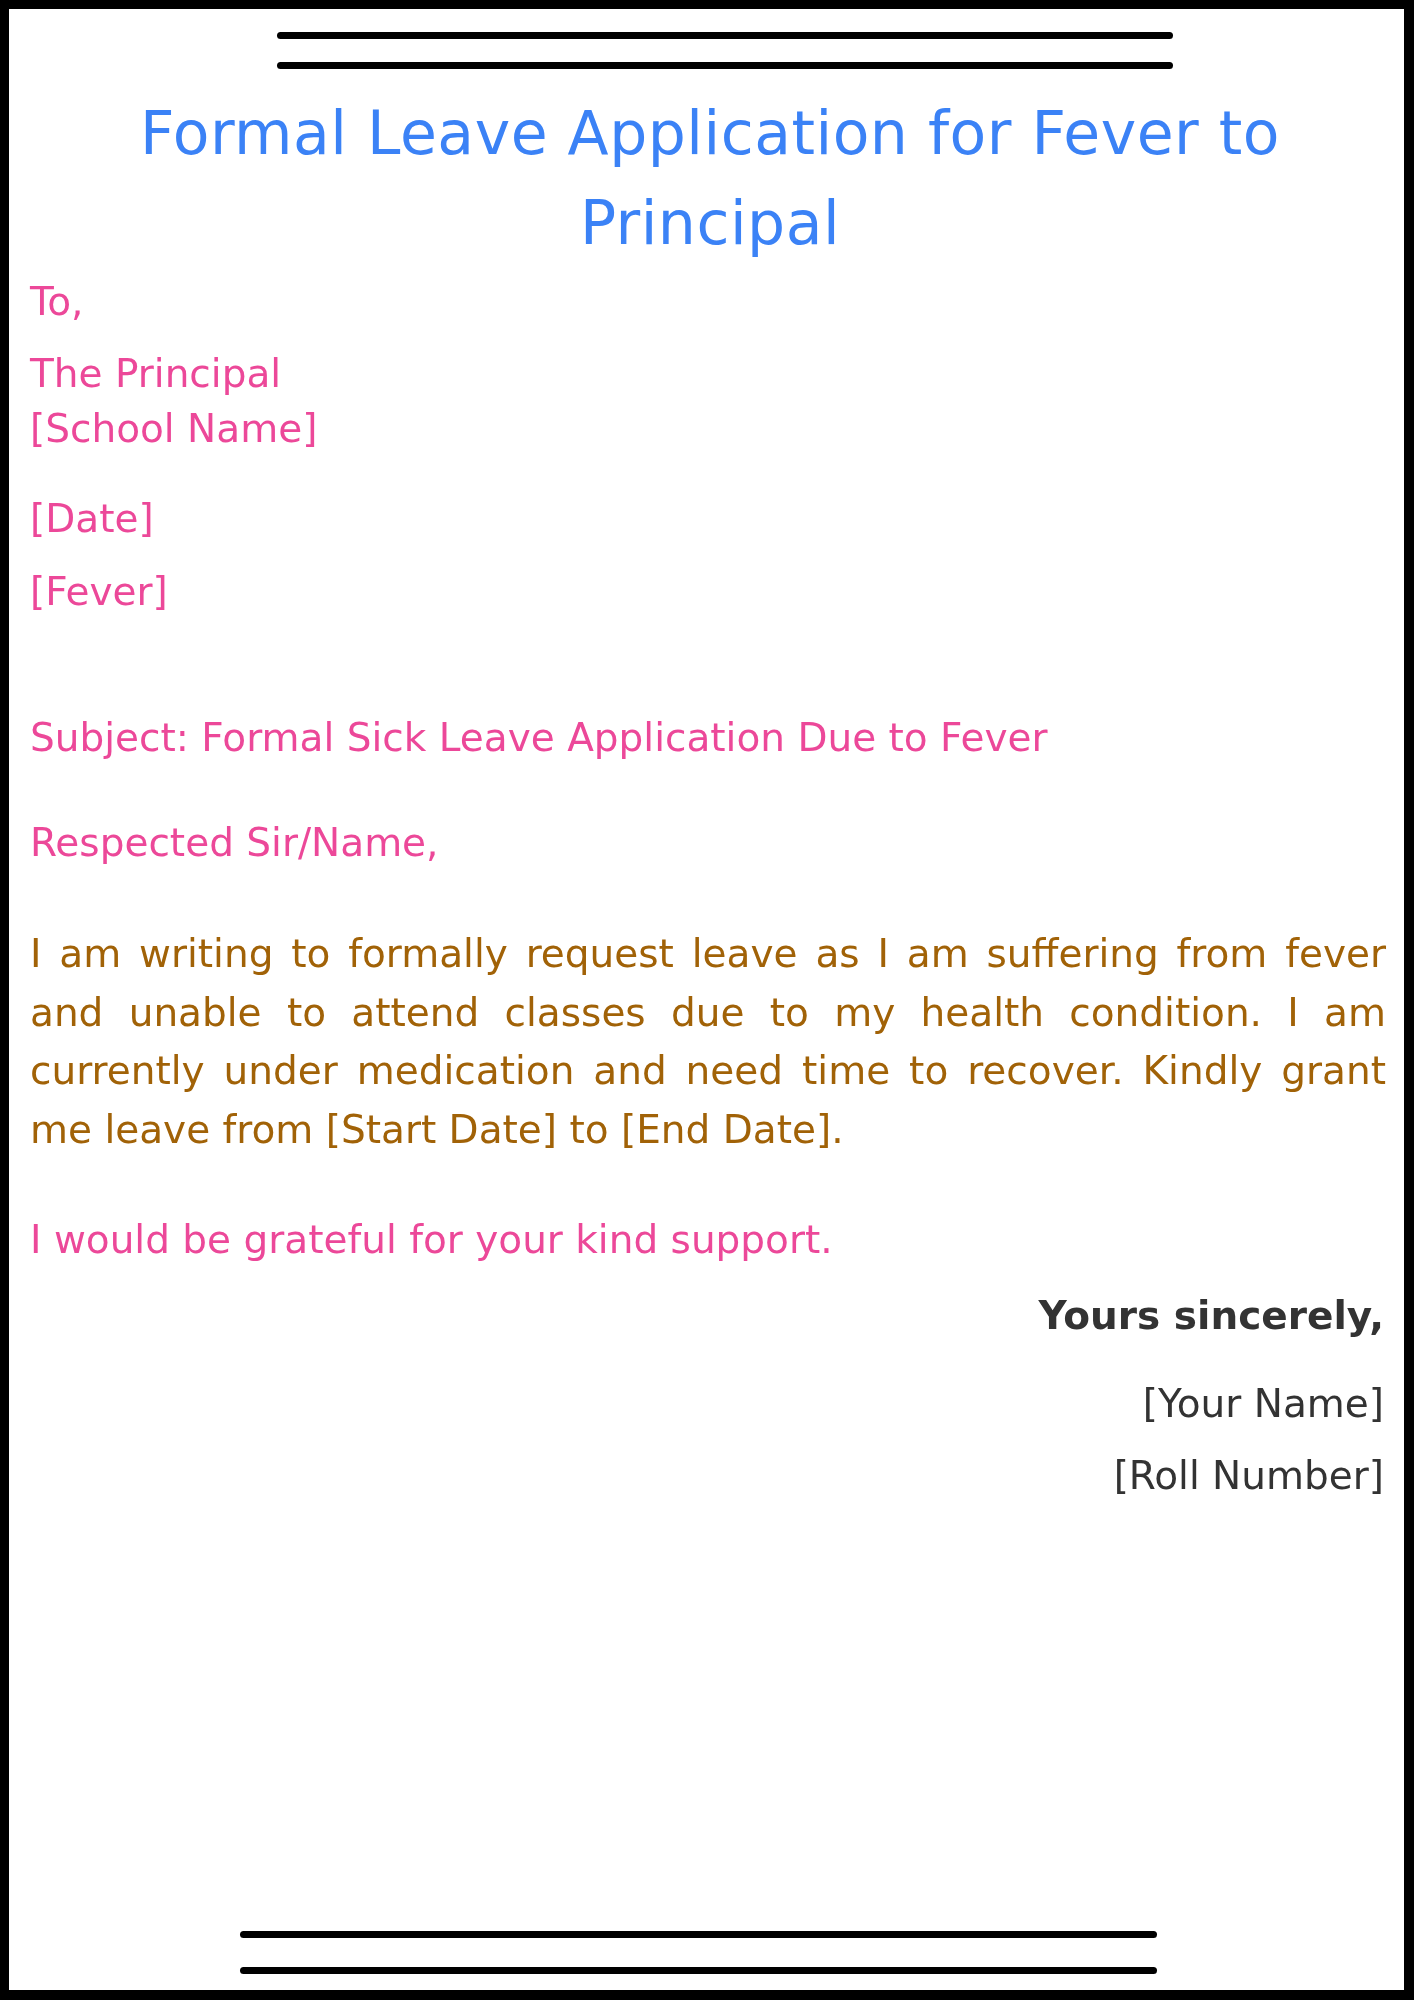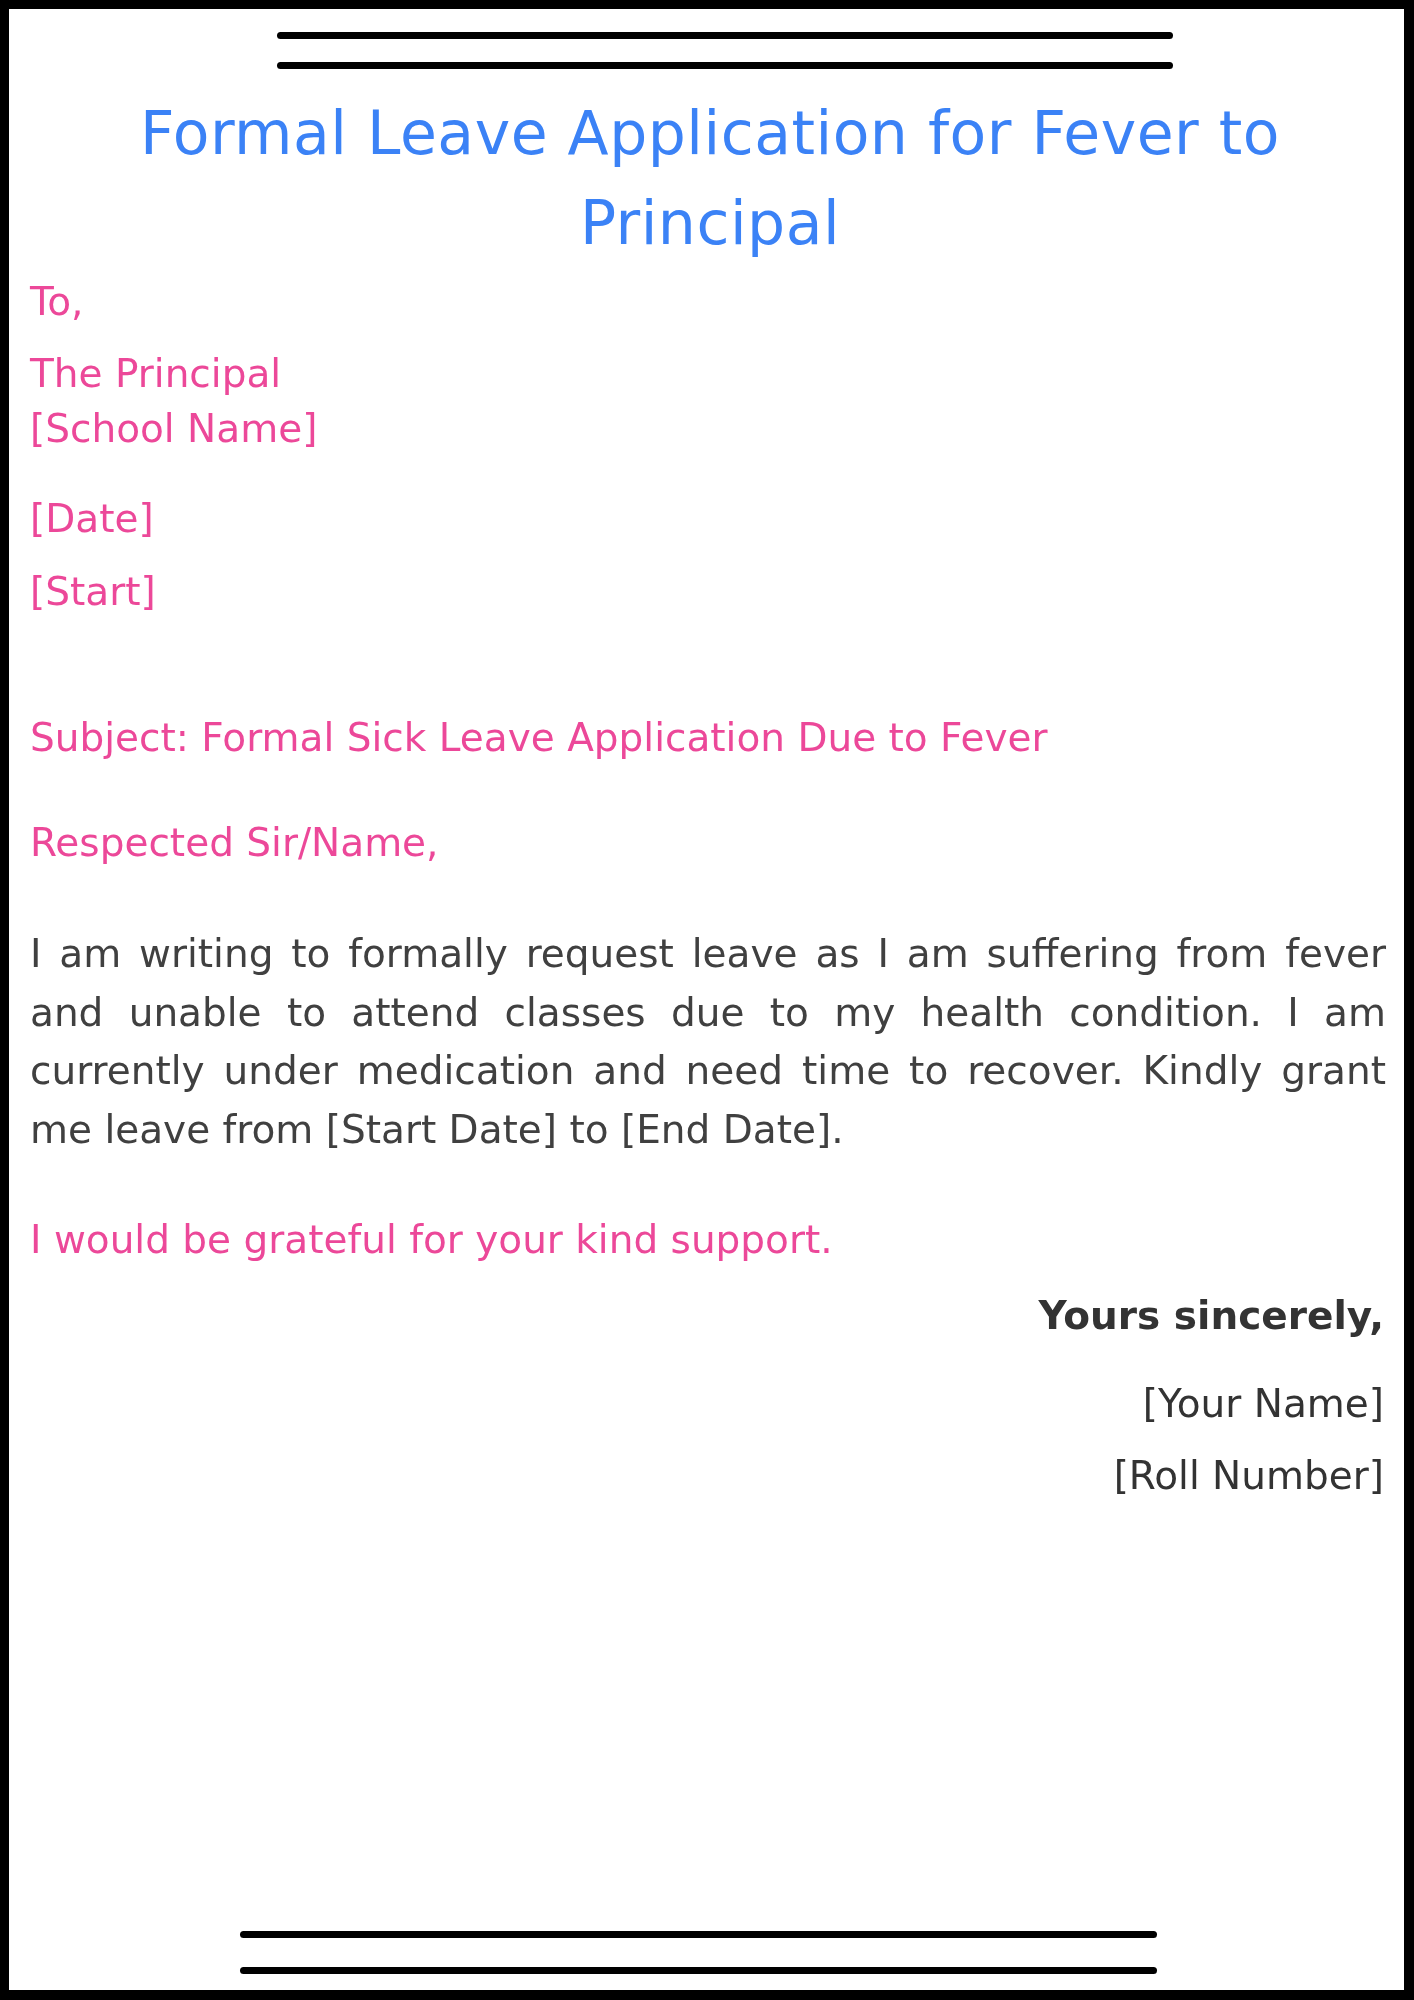--- a/index.html
+++ b/index.html
@@ -63,21 +63,21 @@
 
   .body-para {
     position: absolute;
     left: 30px;
     top: 925px;
     width: 1356px;
     font-size: 39px;
     line-height: 58.5px;
     text-align: justify;
     text-align-last: left;
-    color: #404040;
+    color: #a16207;
     margin: 0;
   }
 
   .right {
     position: absolute;
     right: 30px;
     font-size: 39px;
     line-height: 52px;
     text-align: right;
     white-space: nowrap;
@@ -94,21 +94,21 @@
 
 <div class="rule top r1"></div>
 <div class="rule top r2"></div>
 
 <h1 class="title">Formal Leave Application for Fever to Principal</h1>
 
 <div class="line" style="top:276px;">To,</div>
 <div class="line" style="top:348px;text-align:center;">The Principal</div>
 <div class="line" style="top:403px;">[School Name]</div>
 <div class="line" style="top:493px;">[Date]</div>
-<div class="line" style="top:566px;">[Start]</div>
+<div class="line" style="top:566px;">[Fever]</div>
 
 <div class="line" style="top:712px;">Subject: Formal Sick Leave Application Due to Fever</div>
 
 <div class="line" style="top:817px;">Respected Sir/Name,</div>
 
 <p class="body-para">I am writing to formally request leave as I am suffering from fever and unable to attend classes due to my health condition. I am currently under medication and need time to recover. Kindly grant me leave from [Start Date] to [End Date].</p>
 
 <div class="line" style="top:1214px;">I would be grateful for your kind support.</div>
 
 <div class="right bold" style="top:1290px;">Yours sincerely,</div>

